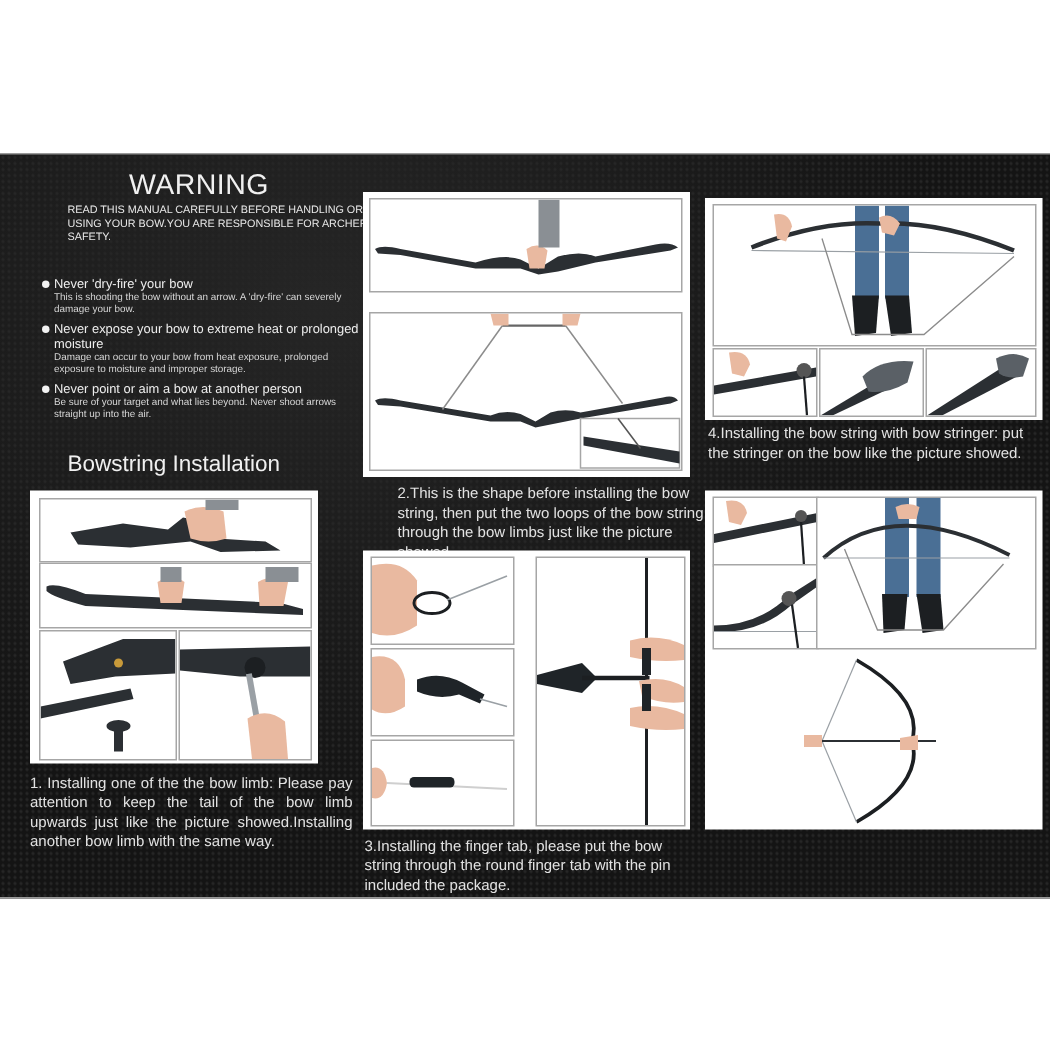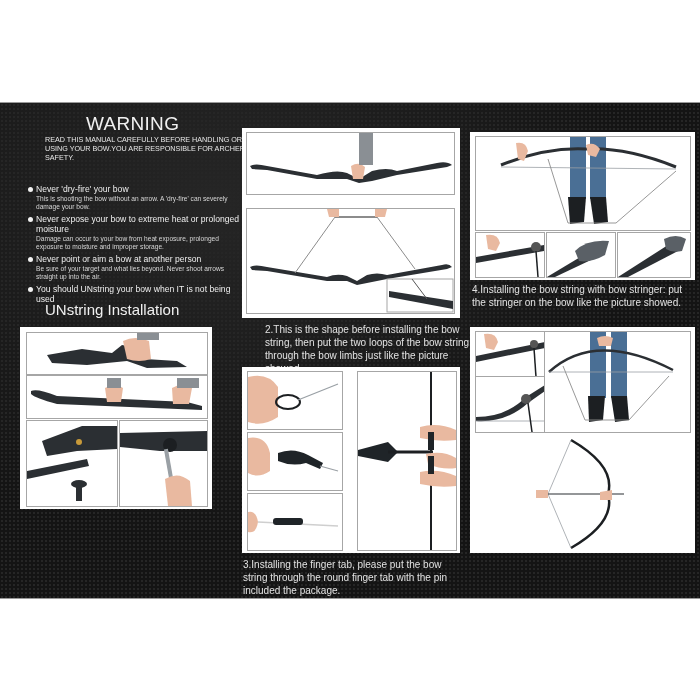--- a/index.html
+++ b/index.html
@@ -43,26 +43,23 @@
       <div class="rule-body">This is shooting the bow without an arrow. A 'dry-fire' can severely damage your bow.</div>
     </div>
     <div class="rule">
       <div class="rule-head"><span class="dot"></span><span>Never expose your bow to extreme heat or prolonged moisture</span></div>
       <div class="rule-body">Damage can occur to your bow from heat exposure, prolonged exposure to moisture and improper storage.</div>
     </div>
     <div class="rule">
       <div class="rule-head"><span class="dot"></span><span>Never point or aim a bow at another person</span></div>
       <div class="rule-body">Be sure of your target and what lies beyond. Never shoot arrows straight up into the air.</div>
     </div>
-    <div class="rule">
-      <div class="rule-head"><span class="dot"></span><span>You should UNstring your bow when IT is not being used</span></div>
-    </div>
-  </div>
-
-  <div class="abs section-title">UNstring Installation</div>
+  </div>
+
+  <div class="abs section-title">Bowstring Installation</div>
 
   <div class="abs panel" style="left:20px; top:224px; width:192px; height:182px;">
     <div class="frame" style="left:6px; top:5px; width:180px; height:41px;">
       <svg width="180" height="41" viewBox="0 0 180 41">
         <path d="M20 22 L55 16 L85 20 L95 12 L105 14 L118 26 L150 28 L160 34 L120 35 L100 28 L60 32 L25 30 Z" fill="#2b2f33"></path>
         <path d="M96 8 Q108 2 122 8 L124 26 Q112 30 100 26 Z" fill="#e9b9a0"></path>
         <rect x="110" y="0" width="22" height="7" fill="#8a8f94"></rect>
       </svg>
     </div>
     <div class="frame" style="left:6px; top:48px; width:180px; height:42px;">
@@ -85,20 +82,21 @@
     </div>
     <div class="frame" style="left:99px; top:93px; width:87px; height:85px;">
       <svg width="87" height="85" viewBox="0 0 87 85">
         <path d="M0 12 L87 10 L87 30 L40 30 L0 26 Z" fill="#2b2f33"></path>
         <circle cx="50" cy="24" r="7" fill="#1c1f22"></circle>
         <rect x="46" y="28" width="4" height="32" fill="#9aa0a5" transform="rotate(-10 48 40)"></rect>
         <path d="M45 58 Q58 50 70 60 L72 85 L48 85 Z" fill="#e9b9a0"></path>
       </svg>
     </div>
   </div>
+  <div class="abs caption cap1">1. Installing one of the the bow limb: Please pay attention to keep the tail of the bow limb upwards just like the picture showed.Installing another bow limb with the same way.</div>
 
   <div class="abs panel" style="left:242px; top:25px; width:218px; height:190px;">
     <div class="frame" style="left:4px; top:4px; width:207px; height:61px;">
       <svg width="207" height="61" viewBox="0 0 207 61">
         <path d="M3 33 Q8 30 20 33 L70 42 Q90 36 100 40 L112 46 L125 38 Q140 34 150 38 L190 30 Q200 28 205 32 L200 34 L150 42 L125 48 L112 50 L100 46 L70 46 L20 37 L5 36 Z" fill="#2b2f33"></path>
         <path d="M104 33 Q112 28 118 34 L116 46 L106 46 Z" fill="#e9b9a0"></path>
         <rect x="112" y="0" width="14" height="32" fill="#8a8f94"></rect>
       </svg>
     </div>
     <div class="frame" style="left:4px; top:80px; width:207px; height:104px;">

